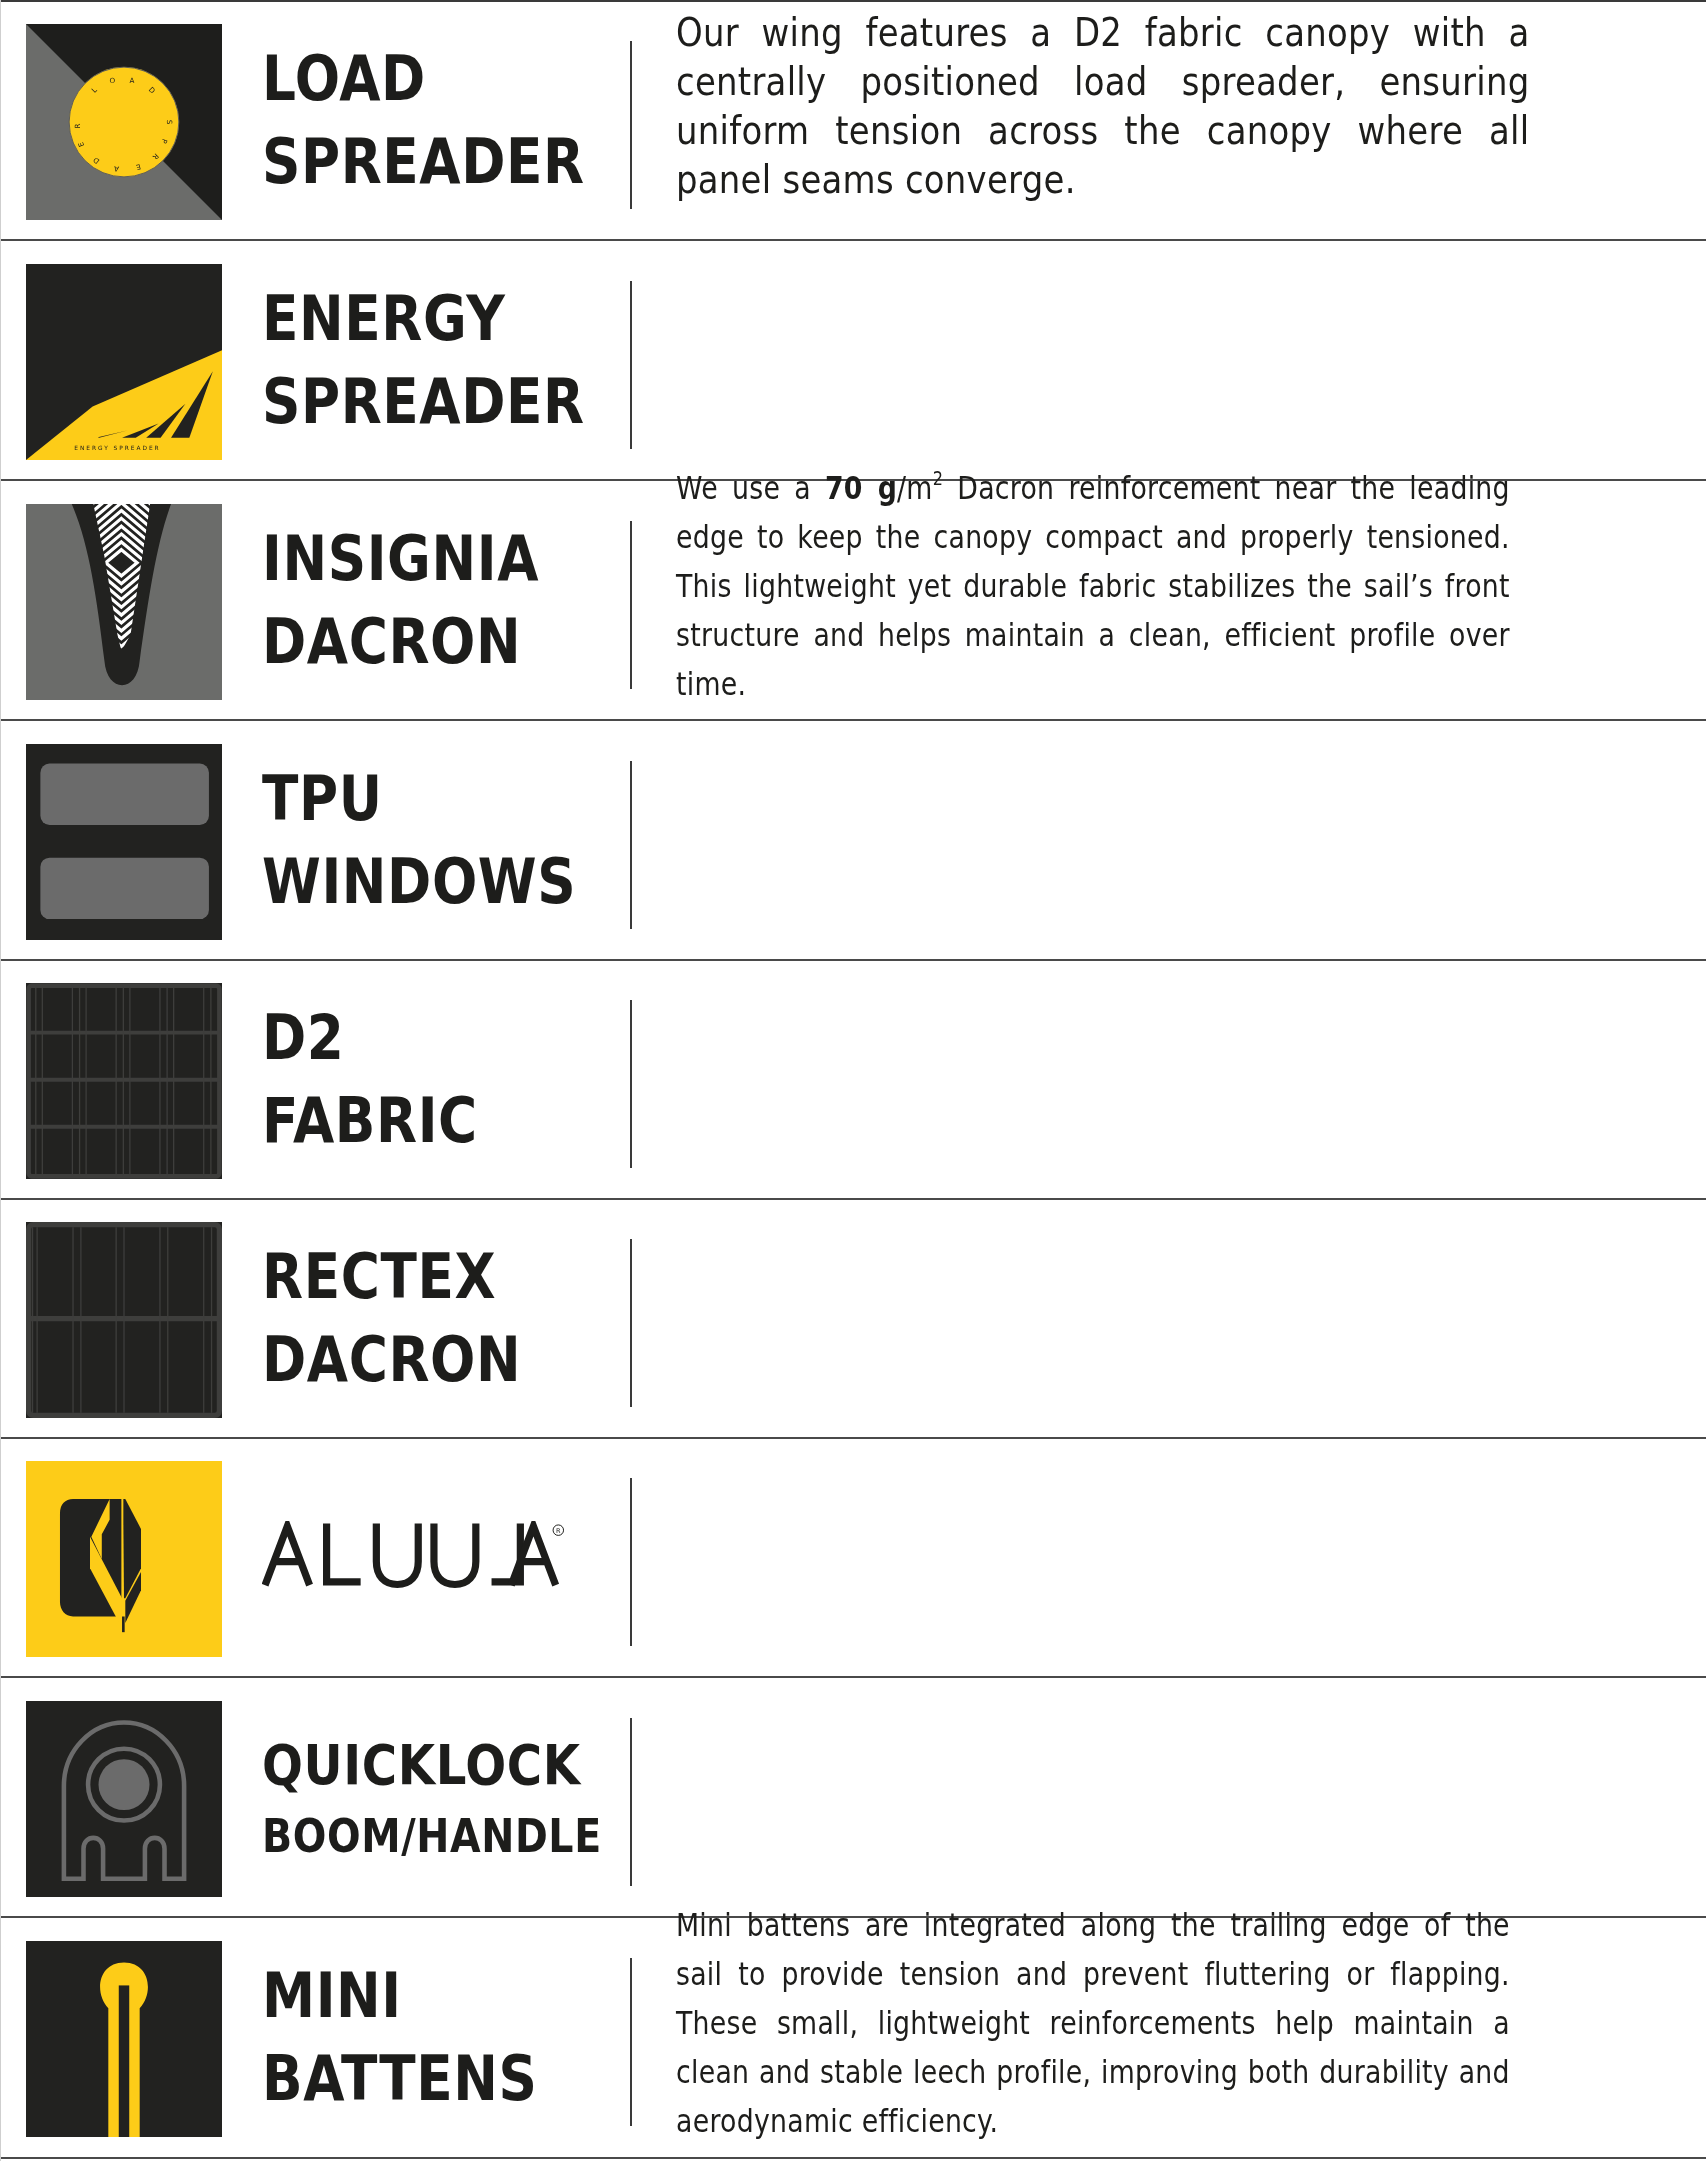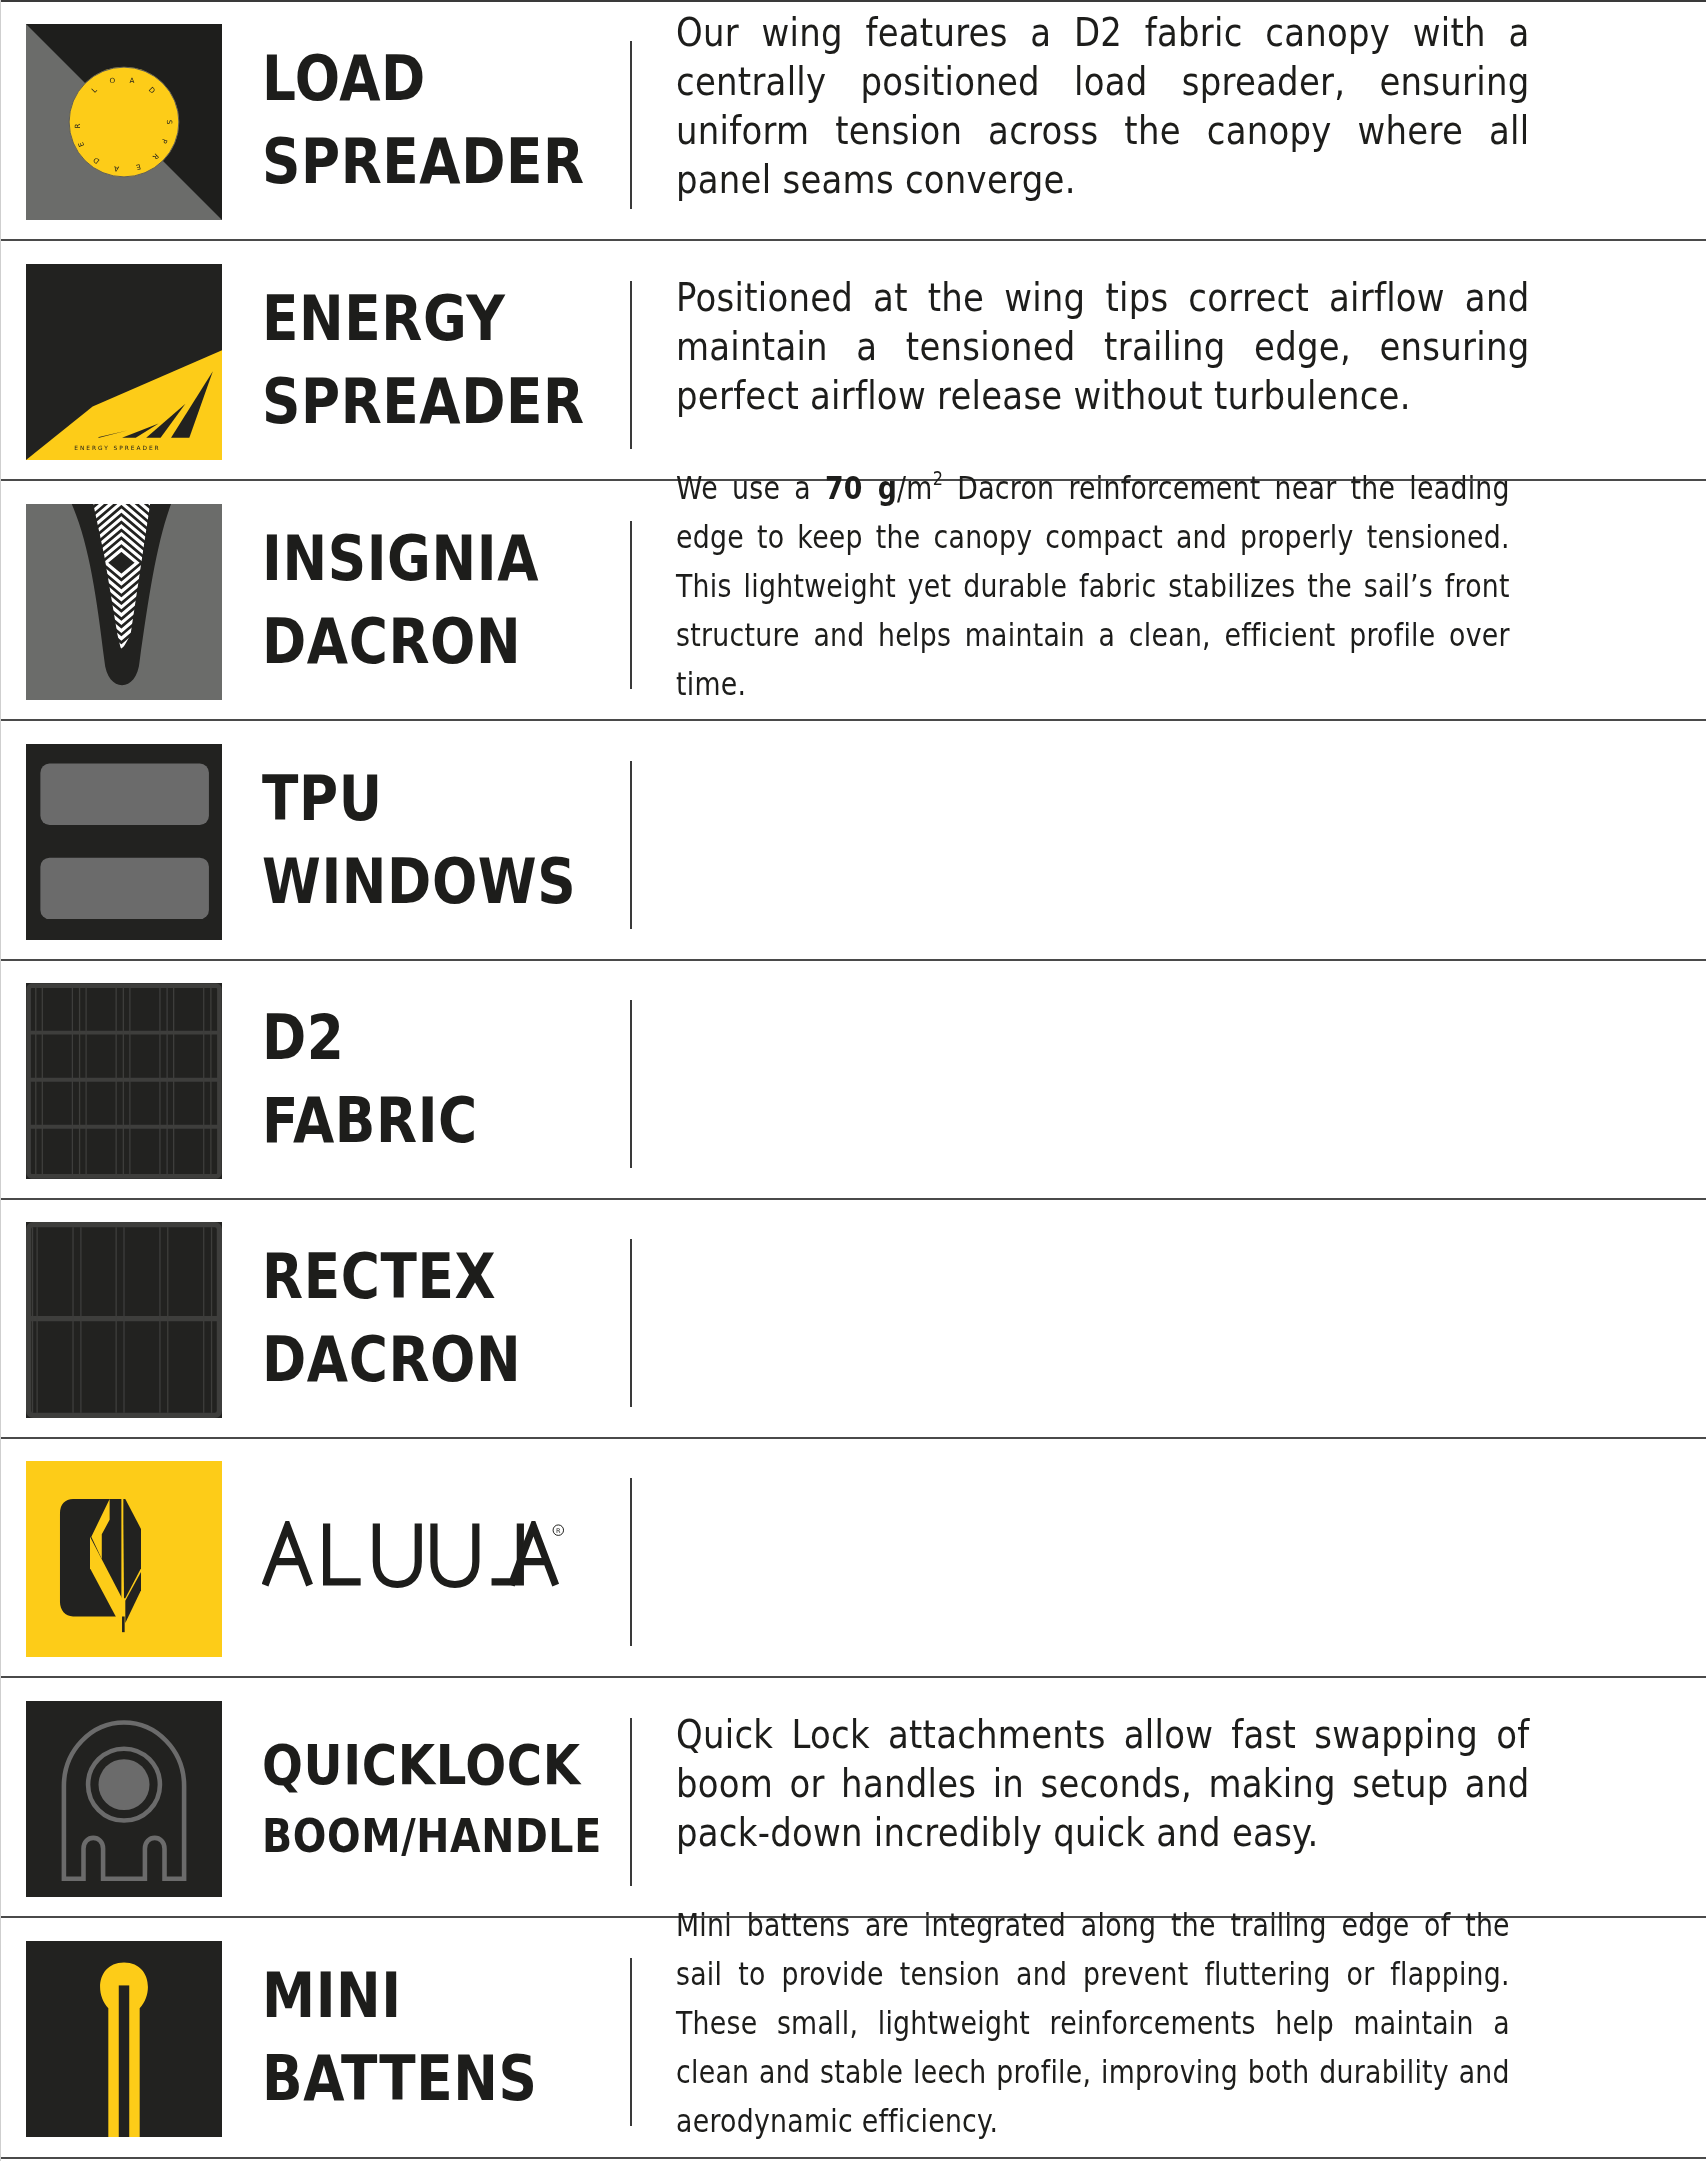--- a/index.html
+++ b/index.html
@@ -109,23 +109,20 @@
         <polygon points="184,266 244,214 206,266" fill="#222220"></polygon>
         <polygon points="222,266 286,164 250,266" fill="#222220"></polygon>
         <text x="140" y="284" text-anchor="middle" font-family="DejaVu Sans, sans-serif" font-size="9" letter-spacing="3" fill="#1d1d1b">ENERGY SPREADER</text>
       </svg>
     </div>
     <div class="title">
       <span class="line1">ENERGY</span>
       <span class="line2">SPREADER</span>
     </div>
     <div class="vsep"></div>
-    <div class="desc">
-      <p>Positioned at the wing tips correct airflow and main­tain a tensioned trailing edge, ensuring perfect air­flow release without turbulence.</p>
-    </div>
   </div>
 
   <div class="row" style="top:480px;">
     <div class="icon">
       <svg viewBox="0 0 300 300" xmlns="http://www.w3.org/2000/svg">
         <defs>
           <clipPath id="insig-clip">
             <polygon points="103,0 190,0 178,80 160,200 146,225 140,200 120,80"></polygon>
           </clipPath>
         </defs>
@@ -269,23 +266,20 @@
         <path d="M58,272 L58,130 C58,76 100,33 150,33 C200,33 242,76 242,130 L242,272 L212,272 L212,226 C212,204 182,204 182,226 L182,272 L118,272 L118,226 C118,204 88,204 88,226 L88,272 Z" fill="none" stroke="#6b6b6b" stroke-width="7"></path>
         <circle cx="150" cy="128" r="55" fill="none" stroke="#6b6b6b" stroke-width="7"></circle>
         <circle cx="150" cy="128" r="39" fill="#6b6b6b"></circle>
       </svg>
     </div>
     <div class="title quick">
       <span class="line1">QUICKLOCK</span>
       <span class="line2">BOOM/HANDLE</span>
     </div>
     <div class="vsep"></div>
-    <div class="desc">
-      <p>Quick Lock attachments allow fast swapping of boom or handles in seconds, making setup and pack-down incredibly quick and easy.</p>
-    </div>
   </div>
 
   <div class="row" style="top:1917px; height:240px;">
     <div class="icon">
       <svg viewBox="0 0 300 300" xmlns="http://www.w3.org/2000/svg">
         <rect width="300" height="300" fill="#222220"></rect>
         <path d="M126,103 C104,80 110,33 150,33 C190,33 196,80 174,103 L174,300 L126,300 Z" fill="#fdcc18"></path>
         <rect x="142" y="68" width="16" height="232" fill="#222220"></rect>
       </svg>
     </div>

